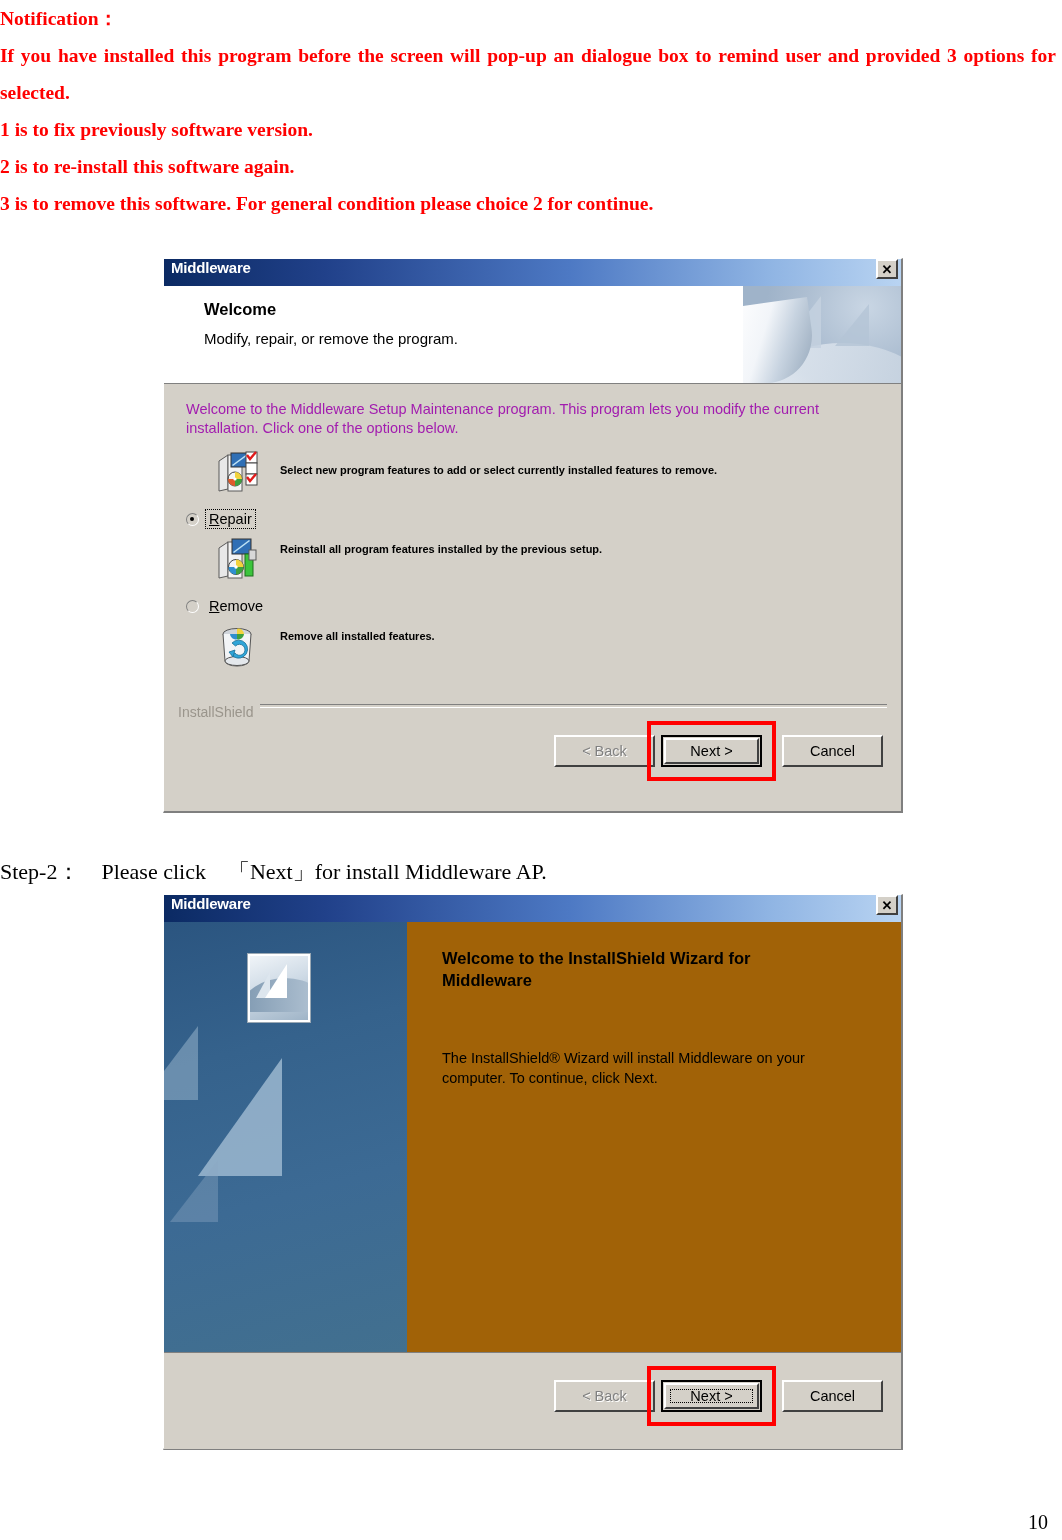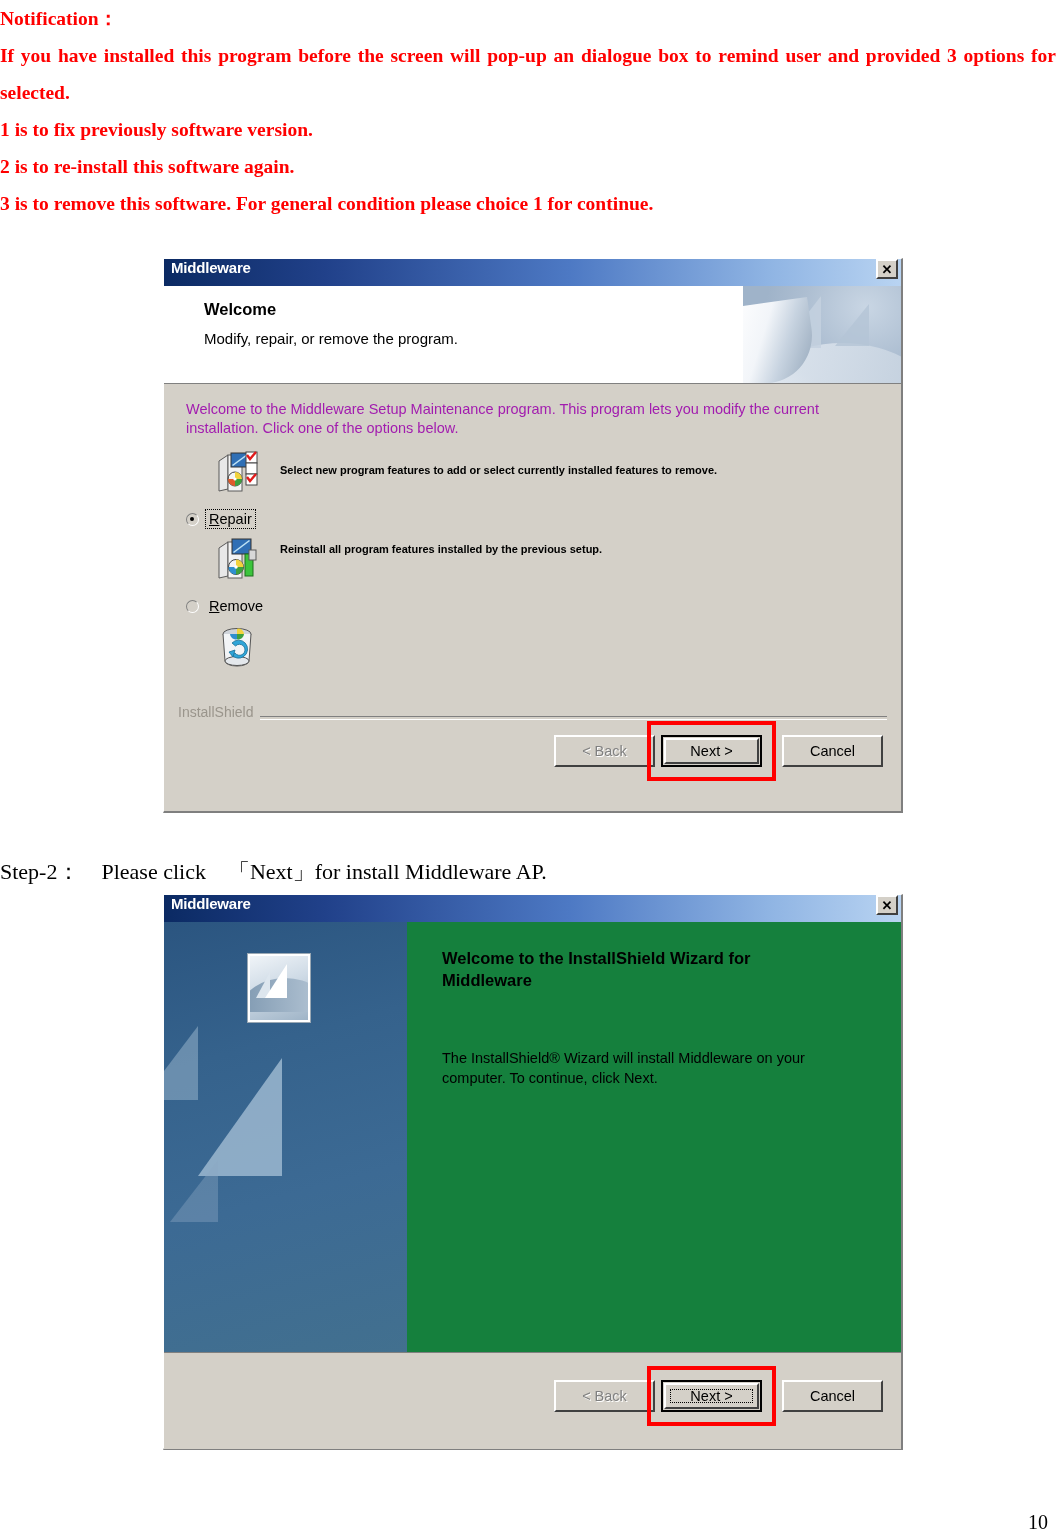--- a/index.html
+++ b/index.html
@@ -233,21 +233,21 @@
     position: relative;
     height: 110px;
     background: #d4d0c8;
   }
   .ishield-line {
     position: absolute;
     left: 14px;
     top: 4px;
     right: 14px;
     display: flex;
-    align-items: flex-end;
+    align-items: flex-start;
     gap: 6px;
   }
   .ishield-line .lbl {
     font-size: 14px;
     color: #9a958c;
     white-space: nowrap;
   }
   .ishield-line .rule {
     flex: 1;
     height: 2px;
@@ -418,21 +418,21 @@
   }
   .boatbox .wave {
     position: absolute;
     left: -10px; bottom: 8px;
     width: 90px; height: 34px;
     background: linear-gradient(to right, #7f99b1, #b9c9d8);
     border-radius: 50% 50% 0 0 / 100% 100% 0 0;
   }
   .rightpane {
     flex: 1;
-    background: #15803d;
+    background: #a16207;
     position: relative;
     padding: 0;
   }
   .w2-title {
     position: absolute;
     left: 35px;
     top: 25px;
     width: 390px;
     font-family: "Liberation Sans", sans-serif;
     font-size: 16.5px;
@@ -474,21 +474,21 @@
   }
 </style>
 </head>
 <body>
 
 <div class="notif">
   <p>Notification：</p>
   <p class="wrap">If you have installed this program before the screen will pop-up an dialogue box to remind user and provided 3 options for selected.</p>
   <p>1 is to fix previously software version.</p>
   <p>2 is to re-install this software again.</p>
-  <p>3 is to remove this software. For general condition please choice 1 for continue.</p>
+  <p>3 is to remove this software. For general condition please choice 2 for continue.</p>
 </div>
 
 <div class="dlg" id="dlg1">
 
   <div class="titlebar">
     <span class="ttl">Middleware</span>
     <div class="closebtn">✕</div>
   </div>
 
   <div class="hdr1">
@@ -559,20 +559,21 @@
         <svg class="isicon" viewBox="0 0 48 46">
           <ellipse cx="21" cy="11" rx="14" ry="5.5" fill="#cfd4da" stroke="#555" stroke-width="1"></ellipse>
           <path d="M7 11 L9 38 a12 5 0 0 0 24 0 L35 11" fill="#f2f4f6" stroke="#555" stroke-width="1"></path>
           <ellipse cx="21" cy="38" rx="12" ry="4.5" fill="#e4e8ec" stroke="#555" stroke-width="1"></ellipse>
           <path d="M21 5.8 A5.5 5.5 0 0 1 28 11 L21 11 Z" fill="#f2d33c"></path>
           <path d="M28 11 A5.5 5.5 0 0 1 21 16.2 L21 11 Z" fill="#3ea03e"></path>
           <path d="M21 16.2 A5.5 5.5 0 0 1 14 11 L21 11 Z" fill="#2f8fd0"></path>
           <path d="M16 20 a9 9 0 1 1 -1 11 l4 -1 a5.5 5.5 0 1 0 0.5 -7 z" fill="#2fa5d8" stroke="#1b6e94" stroke-width="0.8"></path>
           <polygon points="13,29 19,27 17,34" fill="#2fa5d8" stroke="#1b6e94" stroke-width="0.8"></polygon>
         </svg>
+        <div class="txt" style="padding-top:4px;">Remove all installed features.</div>
       </div>
     </div>
   </div>
 
   <div class="footer1">
     <div class="ishield-line">
       <span class="lbl">InstallShield</span>
       <span class="rule"></span>
     </div>
     <div class="btnbar">

